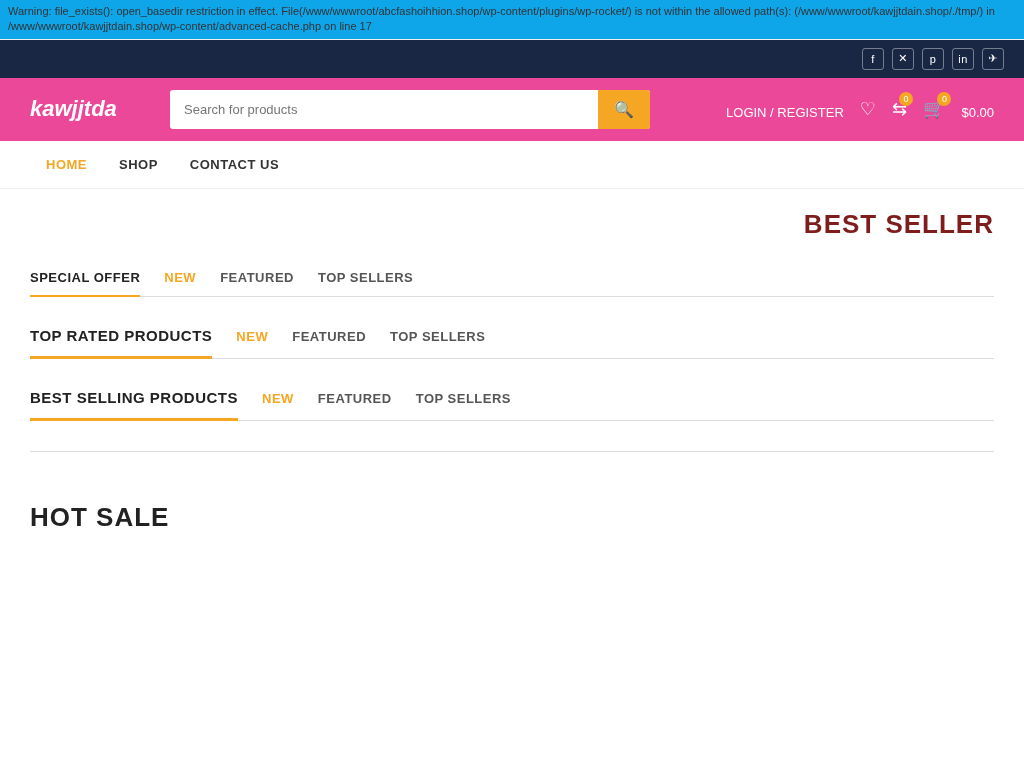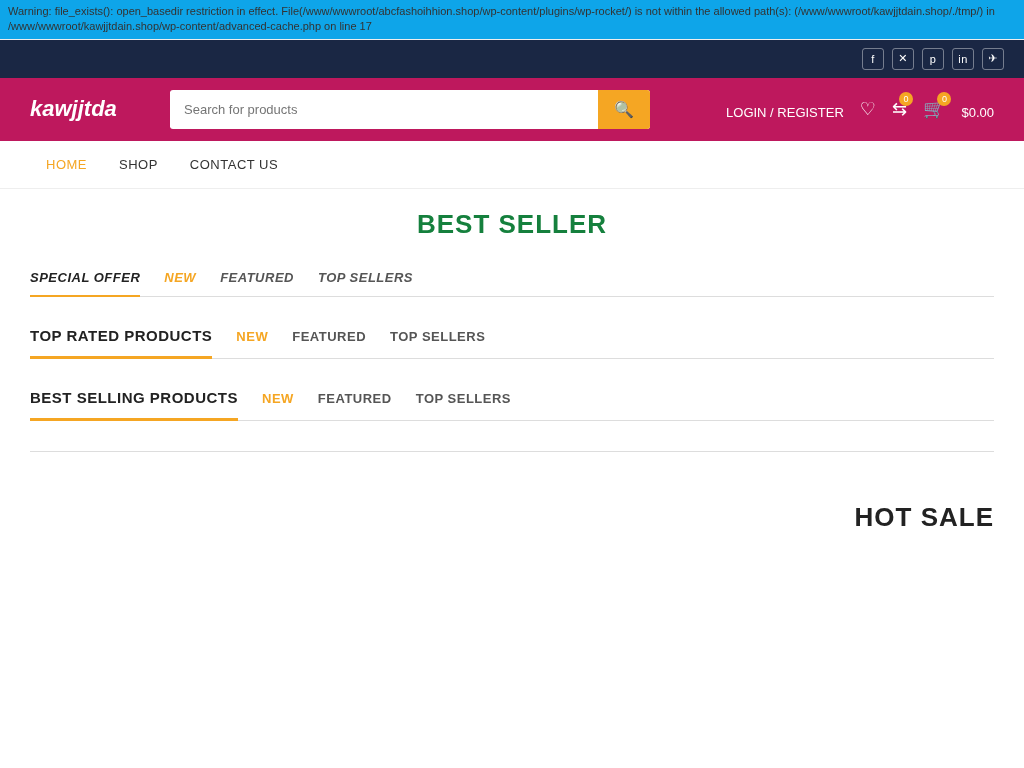--- a/index.html
+++ b/index.html
@@ -35,21 +35,21 @@
       border: 1px solid rgba(255,255,255,0.4);
       border-radius: 3px;
       display: flex; align-items: center; justify-content: center;
       color: #fff;
       font-size: 11px;
       cursor: pointer;
     }
 
     
     .header {
-      background: #be185d;
+      background: #ec4899;
       display: flex;
       align-items: center;
       padding: 12px 30px;
       gap: 20px;
     }
     .logo {
       color: #fff;
       font-size: 22px;
       font-weight: bold;
       font-style: italic;
@@ -116,48 +116,47 @@
     }
     .nav ul {
       list-style: none;
       display: flex;
       gap: 0;
     }
     .nav ul li a {
       display: block;
       padding: 16px 16px;
       font-size: 13px;
-      font-weight: 400;
+      font-weight: 700;
       color: #333;
       text-decoration: none;
       letter-spacing: 0.5px;
     }
     .nav ul li a.active { color: #f5a623; }
 
     
     .main { padding: 20px 30px; }
 
     
     .section { margin-bottom: 30px; }
     .section-title {
-      text-align: center;
+      text-align: right;
       font-size: 26px;
       font-weight: bold;
-      color: #15803d;
+      color: #7f1d1d;
       letter-spacing: 1px;
       margin-bottom: 20px;
       padding-bottom: 10px;
     }
     .tabs {
       display: flex;
       align-items: center;
       gap: 24px;
       border-bottom: 1px solid #ddd;
       margin-bottom: 20px;
-      font-style: italic;
     }
     .tab {
       font-size: 13px;
       font-weight: 600;
       color: #555;
       cursor: pointer;
       padding-bottom: 10px;
       letter-spacing: 0.5px;
       white-space: nowrap;
     }
@@ -192,21 +191,21 @@
     }
 
     
     .full-divider {
       border: none;
       border-top: 1px solid #ddd;
       margin: 0 0 30px 0;
     }
 
     .hot-sale-title {
-      text-align: right;
+      text-align: left;
       font-size: 26px;
       font-weight: bold;
       color: #222;
       letter-spacing: 1px;
       padding-top: 20px;
     }
   </style>
 </head>
 <body>
 

